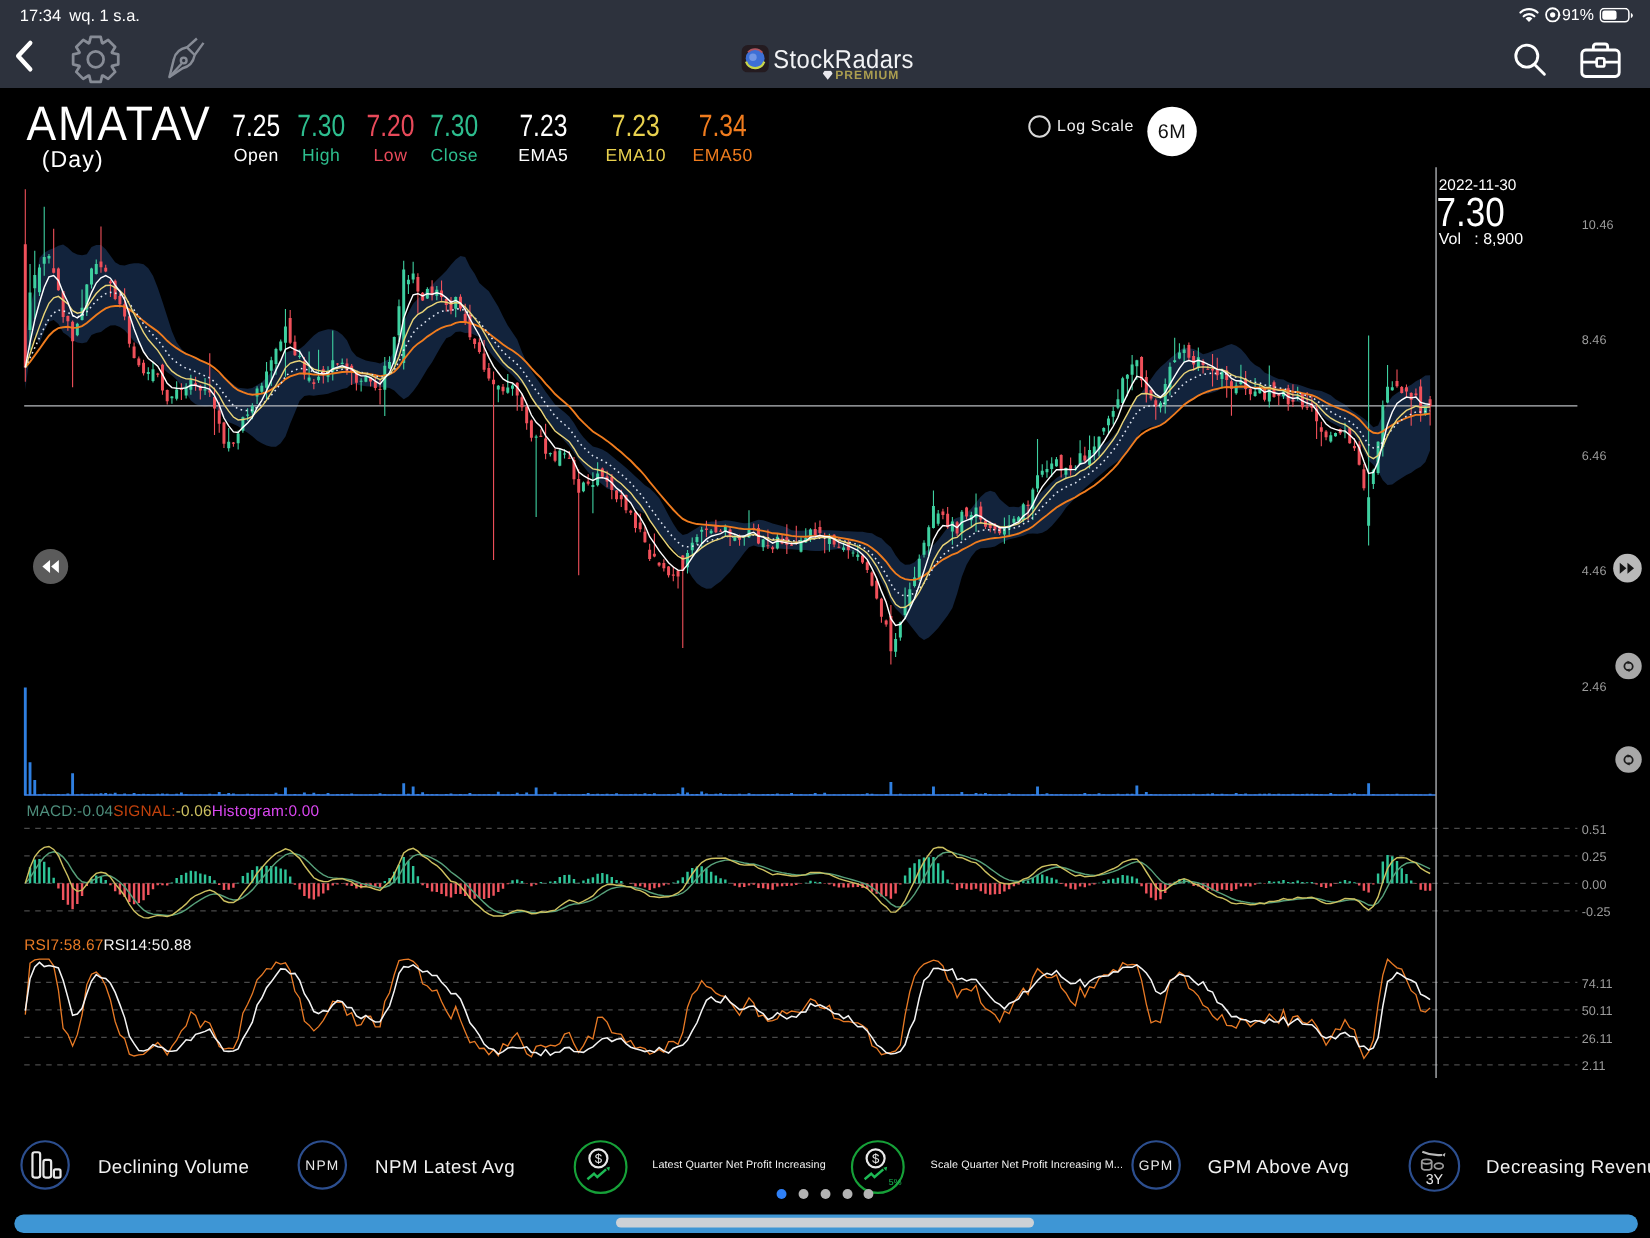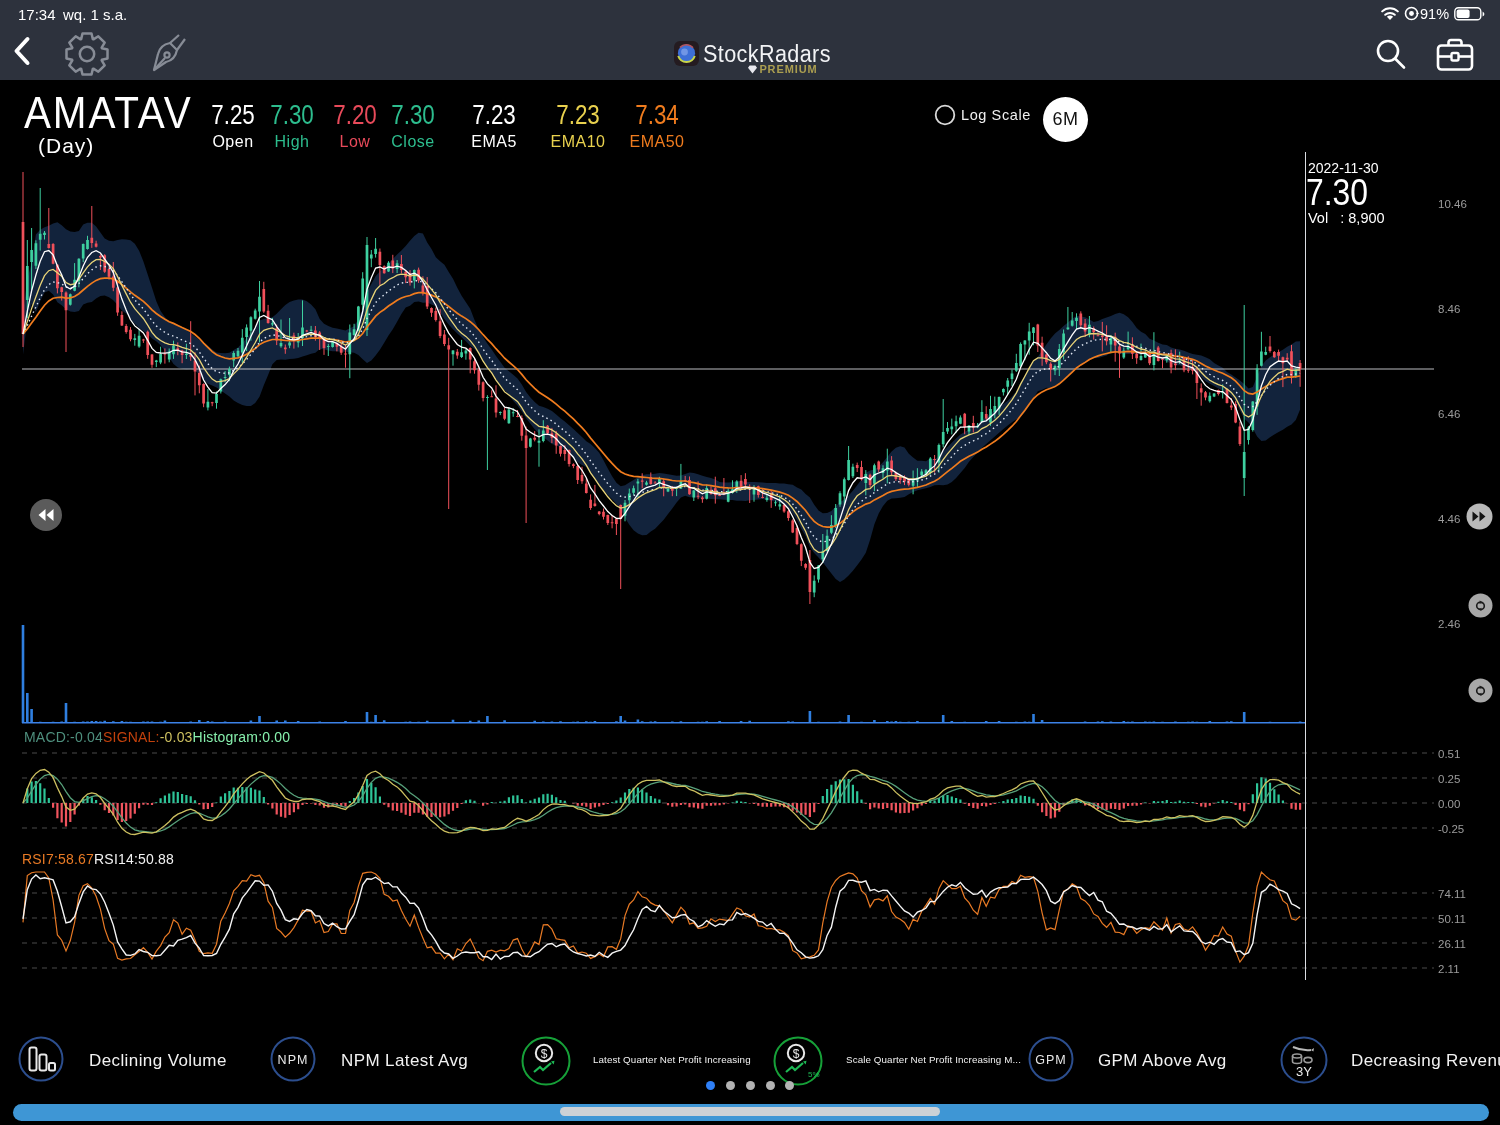--- a/index.html
+++ b/index.html
@@ -151,21 +151,21 @@
 <text x="1438" y="208" fill="#9c9c9c" font-size="11.5" font-family="Liberation Sans, sans-serif">10.46</text>
 <text x="1438" y="313" fill="#9c9c9c" font-size="11.5" font-family="Liberation Sans, sans-serif">8.46</text>
 <text x="1438" y="418" fill="#9c9c9c" font-size="11.5" font-family="Liberation Sans, sans-serif">6.46</text>
 <text x="1438" y="523" fill="#9c9c9c" font-size="11.5" font-family="Liberation Sans, sans-serif">4.46</text>
 <text x="1438" y="628" fill="#9c9c9c" font-size="11.5" font-family="Liberation Sans, sans-serif">2.46</text>
 <line x1="1305.5" y1="152" x2="1305.5" y2="980" stroke="#dadde2" stroke-width="1"></line>
 </svg>
 <div class="abs" style="left:1308px;top:160px;color:#fff;font-size:14px">2022-11-30</div>
 <div class="abs" style="left:1306px;top:174px;color:#fff;font-size:37px;font-weight:400;line-height:38px;transform:scaleX(0.86);transform-origin:left top">7.30</div>
 <div class="abs" style="left:1308px;top:210px;color:#fff;font-size:14.5px">Vol&nbsp;&nbsp;&nbsp;: 8,900</div>
-<div class="abs" style="left:24px;top:729px;font-size:14px;letter-spacing:0.2px"><span style="color:#4e8f7d">MACD:-0.04</span><span style="color:#c2410c">SIGNAL:</span><span style="color:#cdc060">-0.03</span><span style="color:#86efac">Histogram:0.00</span></div>
+<div class="abs" style="left:24px;top:729px;font-size:14px;letter-spacing:0.2px"><span style="color:#4e8f7d">MACD:-0.04</span><span style="color:#c2410c">SIGNAL:</span><span style="color:#cdc060">-0.06</span><span style="color:#d946ef">Histogram:0.00</span></div>
 <div class="abs" style="left:22px;top:851px;font-size:14px;letter-spacing:0.2px"><span style="color:#e87a25">RSI7:58.67</span><span style="color:#f2f2f2">RSI14:50.88</span></div>
 <div class="abs" style="left:29px;top:498px"><svg width="34" height="34" viewBox="0 0 34 34">
 <circle cx="17" cy="17" r="16" fill="#7a7a7a" fill-opacity="0.75"></circle>
 <path d="M16.5 11 L9.5 17 L16.5 23 Z M24.5 11 L17.5 17 L24.5 23 Z" fill="#fff"></path>
     </svg></div>
 <div class="abs" style="left:1466px;top:503px"><svg width="27" height="27" viewBox="0 0 27 27">
 <circle cx="13.5" cy="13.5" r="13" fill="#b9b9b9"></circle>
 <path d="M6.5 8.5 L12.5 13.5 L6.5 18.5 Z M13.5 8.5 L19.5 13.5 L13.5 18.5 Z" fill="#141414"></path>
     </svg></div>
 <div class="abs" style="left:1468px;top:593px"><svg width="25" height="25" viewBox="0 0 25 25">

